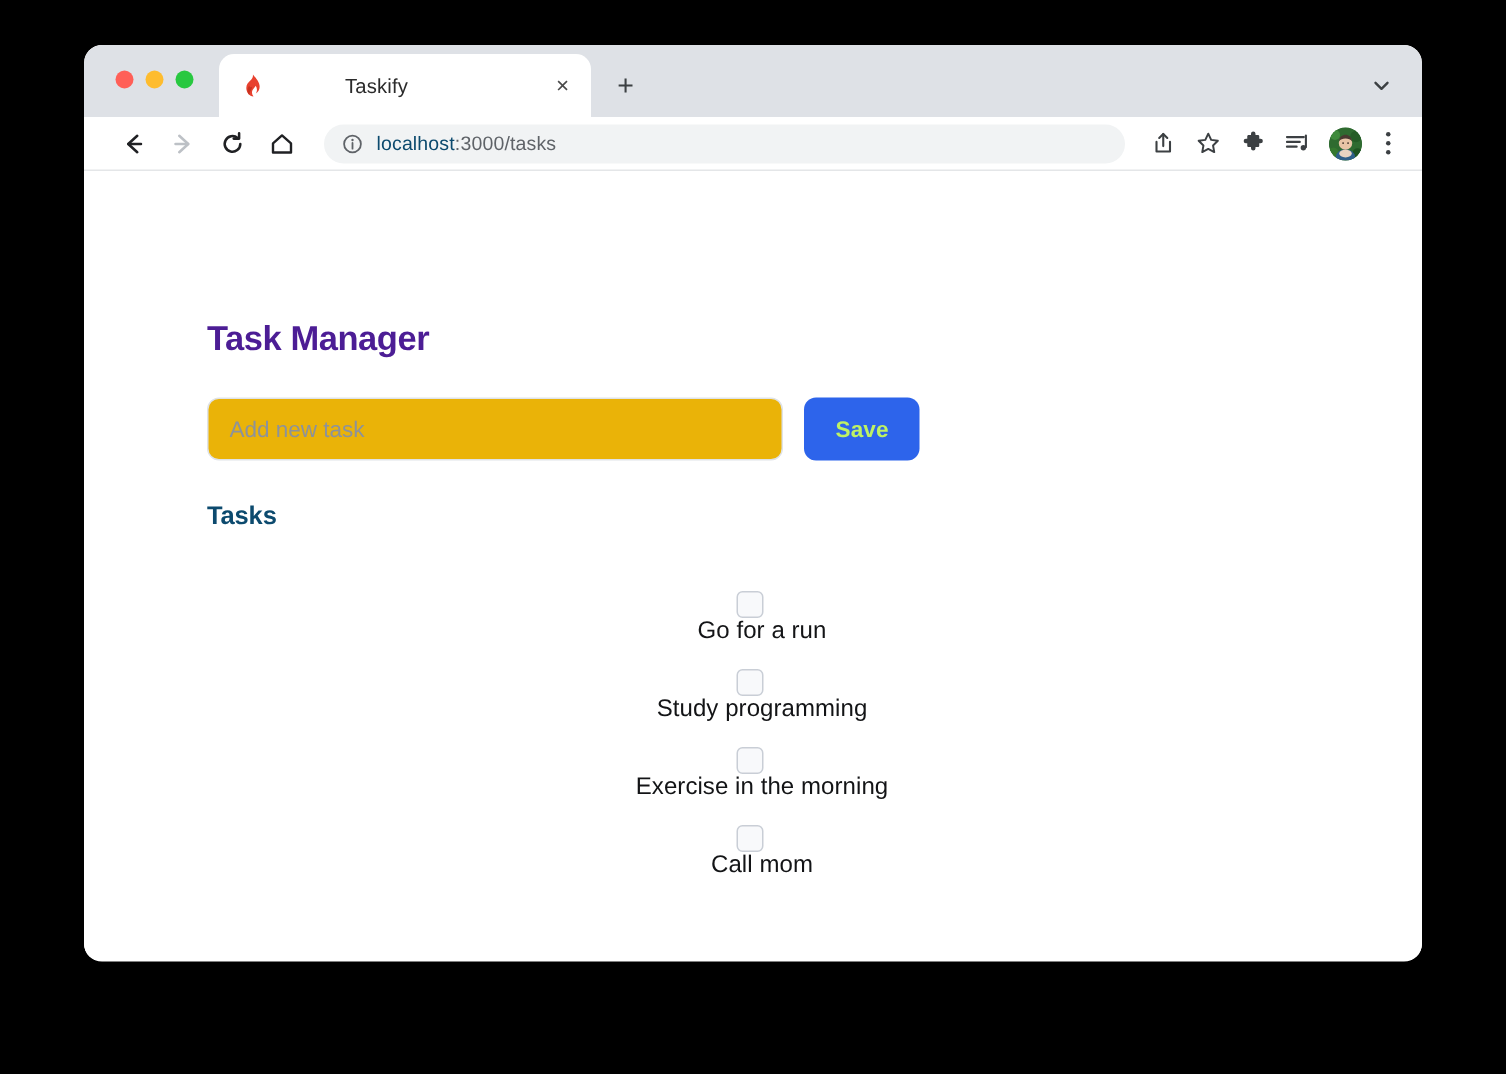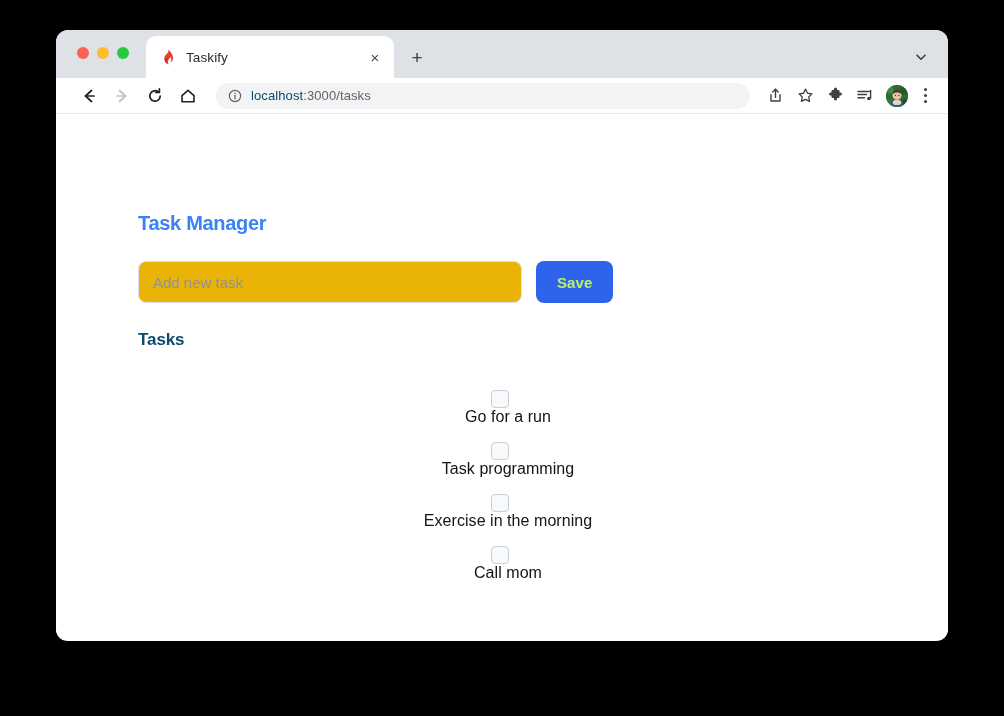--- a/index.html
+++ b/index.html
@@ -63,20 +63,21 @@
     top: 6px;
     width: 248px;
     height: 42px;
     background: #ffffff;
     border-top-left-radius: 10px;
     border-top-right-radius: 10px;
     display: flex;
     align-items: center;
     padding: 0 10px 0 14px;
     box-sizing: border-box;
+    gap: 44px;
   }
   .tab-favicon {
     width: 16px;
     height: 16px;
     margin-right: 10px;
     flex: 0 0 auto;
     display: block;
   }
   .tab-title {
     flex: 1 1 auto;
@@ -225,23 +226,23 @@
   .app {
     position: absolute;
     left: 82px;
     top: 0;
     width: 700px;
   }
 
   .page-title {
     margin: 0;
     padding-top: 98px;
-    font-size: 20px;
+    font-size: 23px;
     font-weight: bold;
-    color: #3b82f6;
+    color: #4c1d95;
     letter-spacing: -0.3px;
   }
 
   .add-row {
     display: flex;
     align-items: center;
     margin-top: 26px;
   }
 
   .task-input {
@@ -456,21 +457,21 @@
 
         <h2 class="section-title">Tasks</h2>
 
         <ul class="task-list" id="task-list">
             <li class="task-item">
               <input type="checkbox" class="task-checkbox" style="">
               <span class="task-label">Go for a run</span>
             </li>
             <li class="task-item">
               <input type="checkbox" class="task-checkbox" style="">
-              <span class="task-label">Task programming</span>
+              <span class="task-label">Study programming</span>
             </li>
             <li class="task-item">
               <input type="checkbox" class="task-checkbox" style="">
               <span class="task-label">Exercise in the morning</span>
             </li>
             <li class="task-item">
               <input type="checkbox" class="task-checkbox" style="">
               <span class="task-label">Call mom</span>
             </li>
           </ul>

